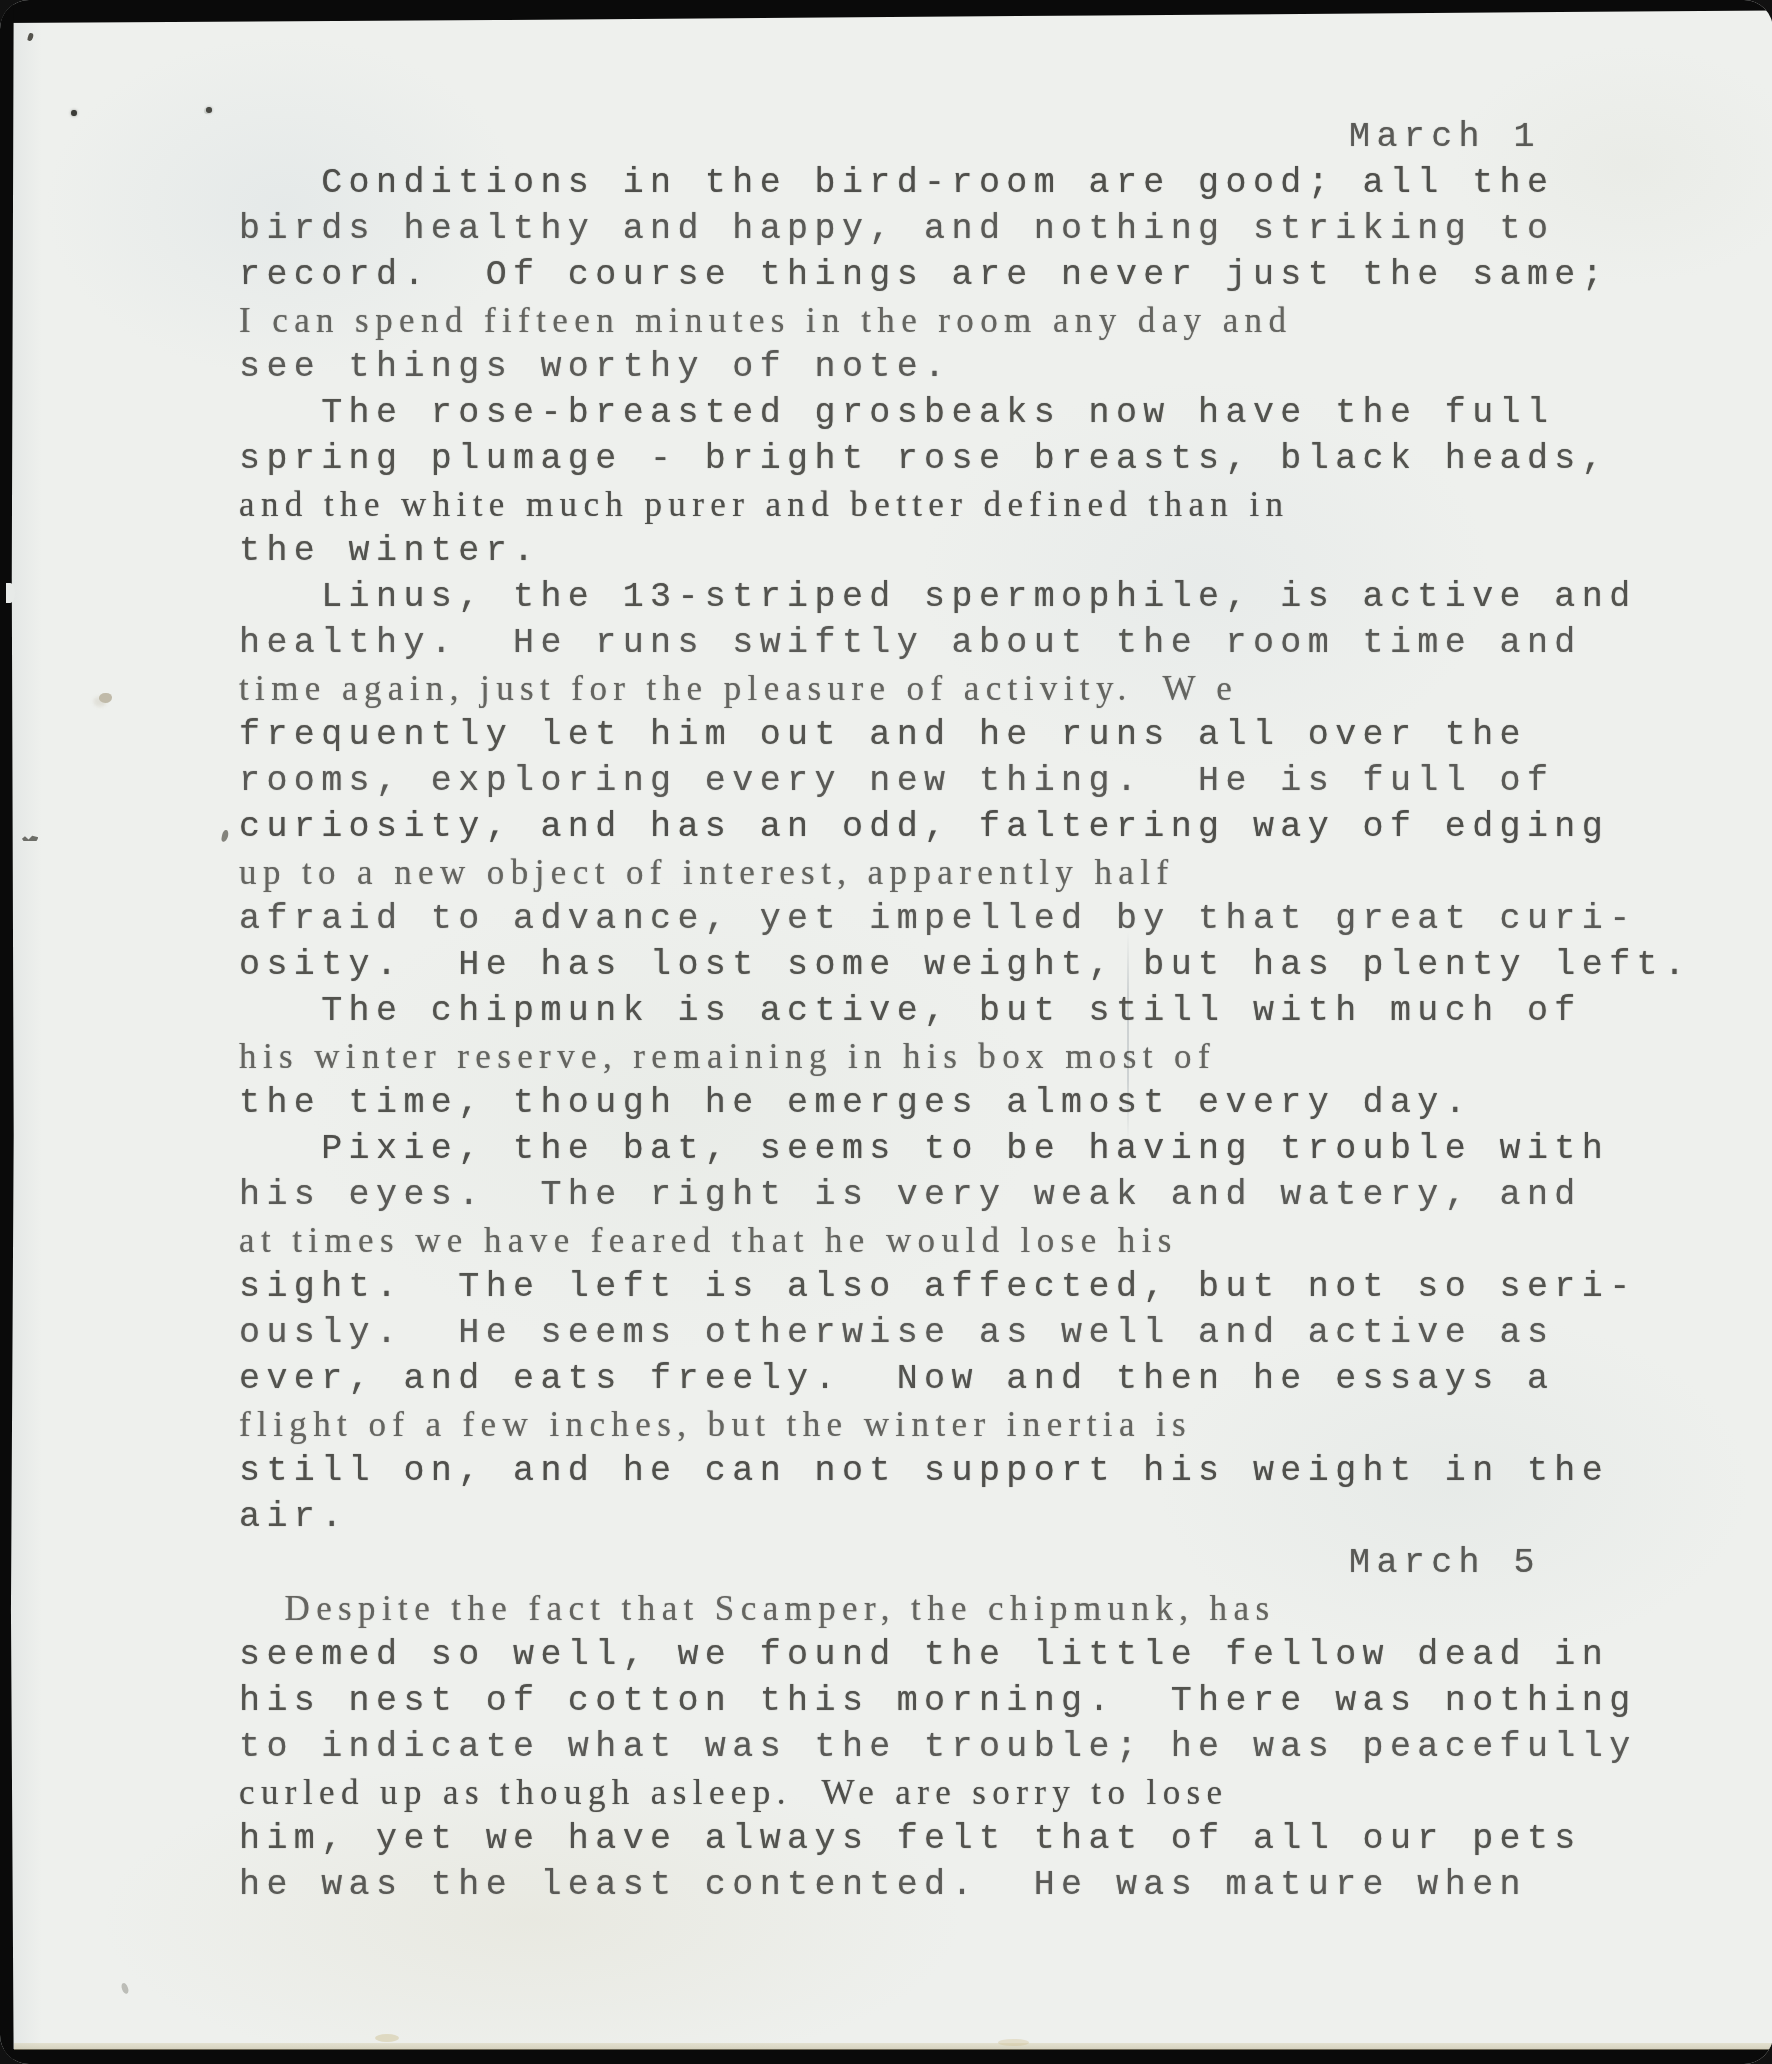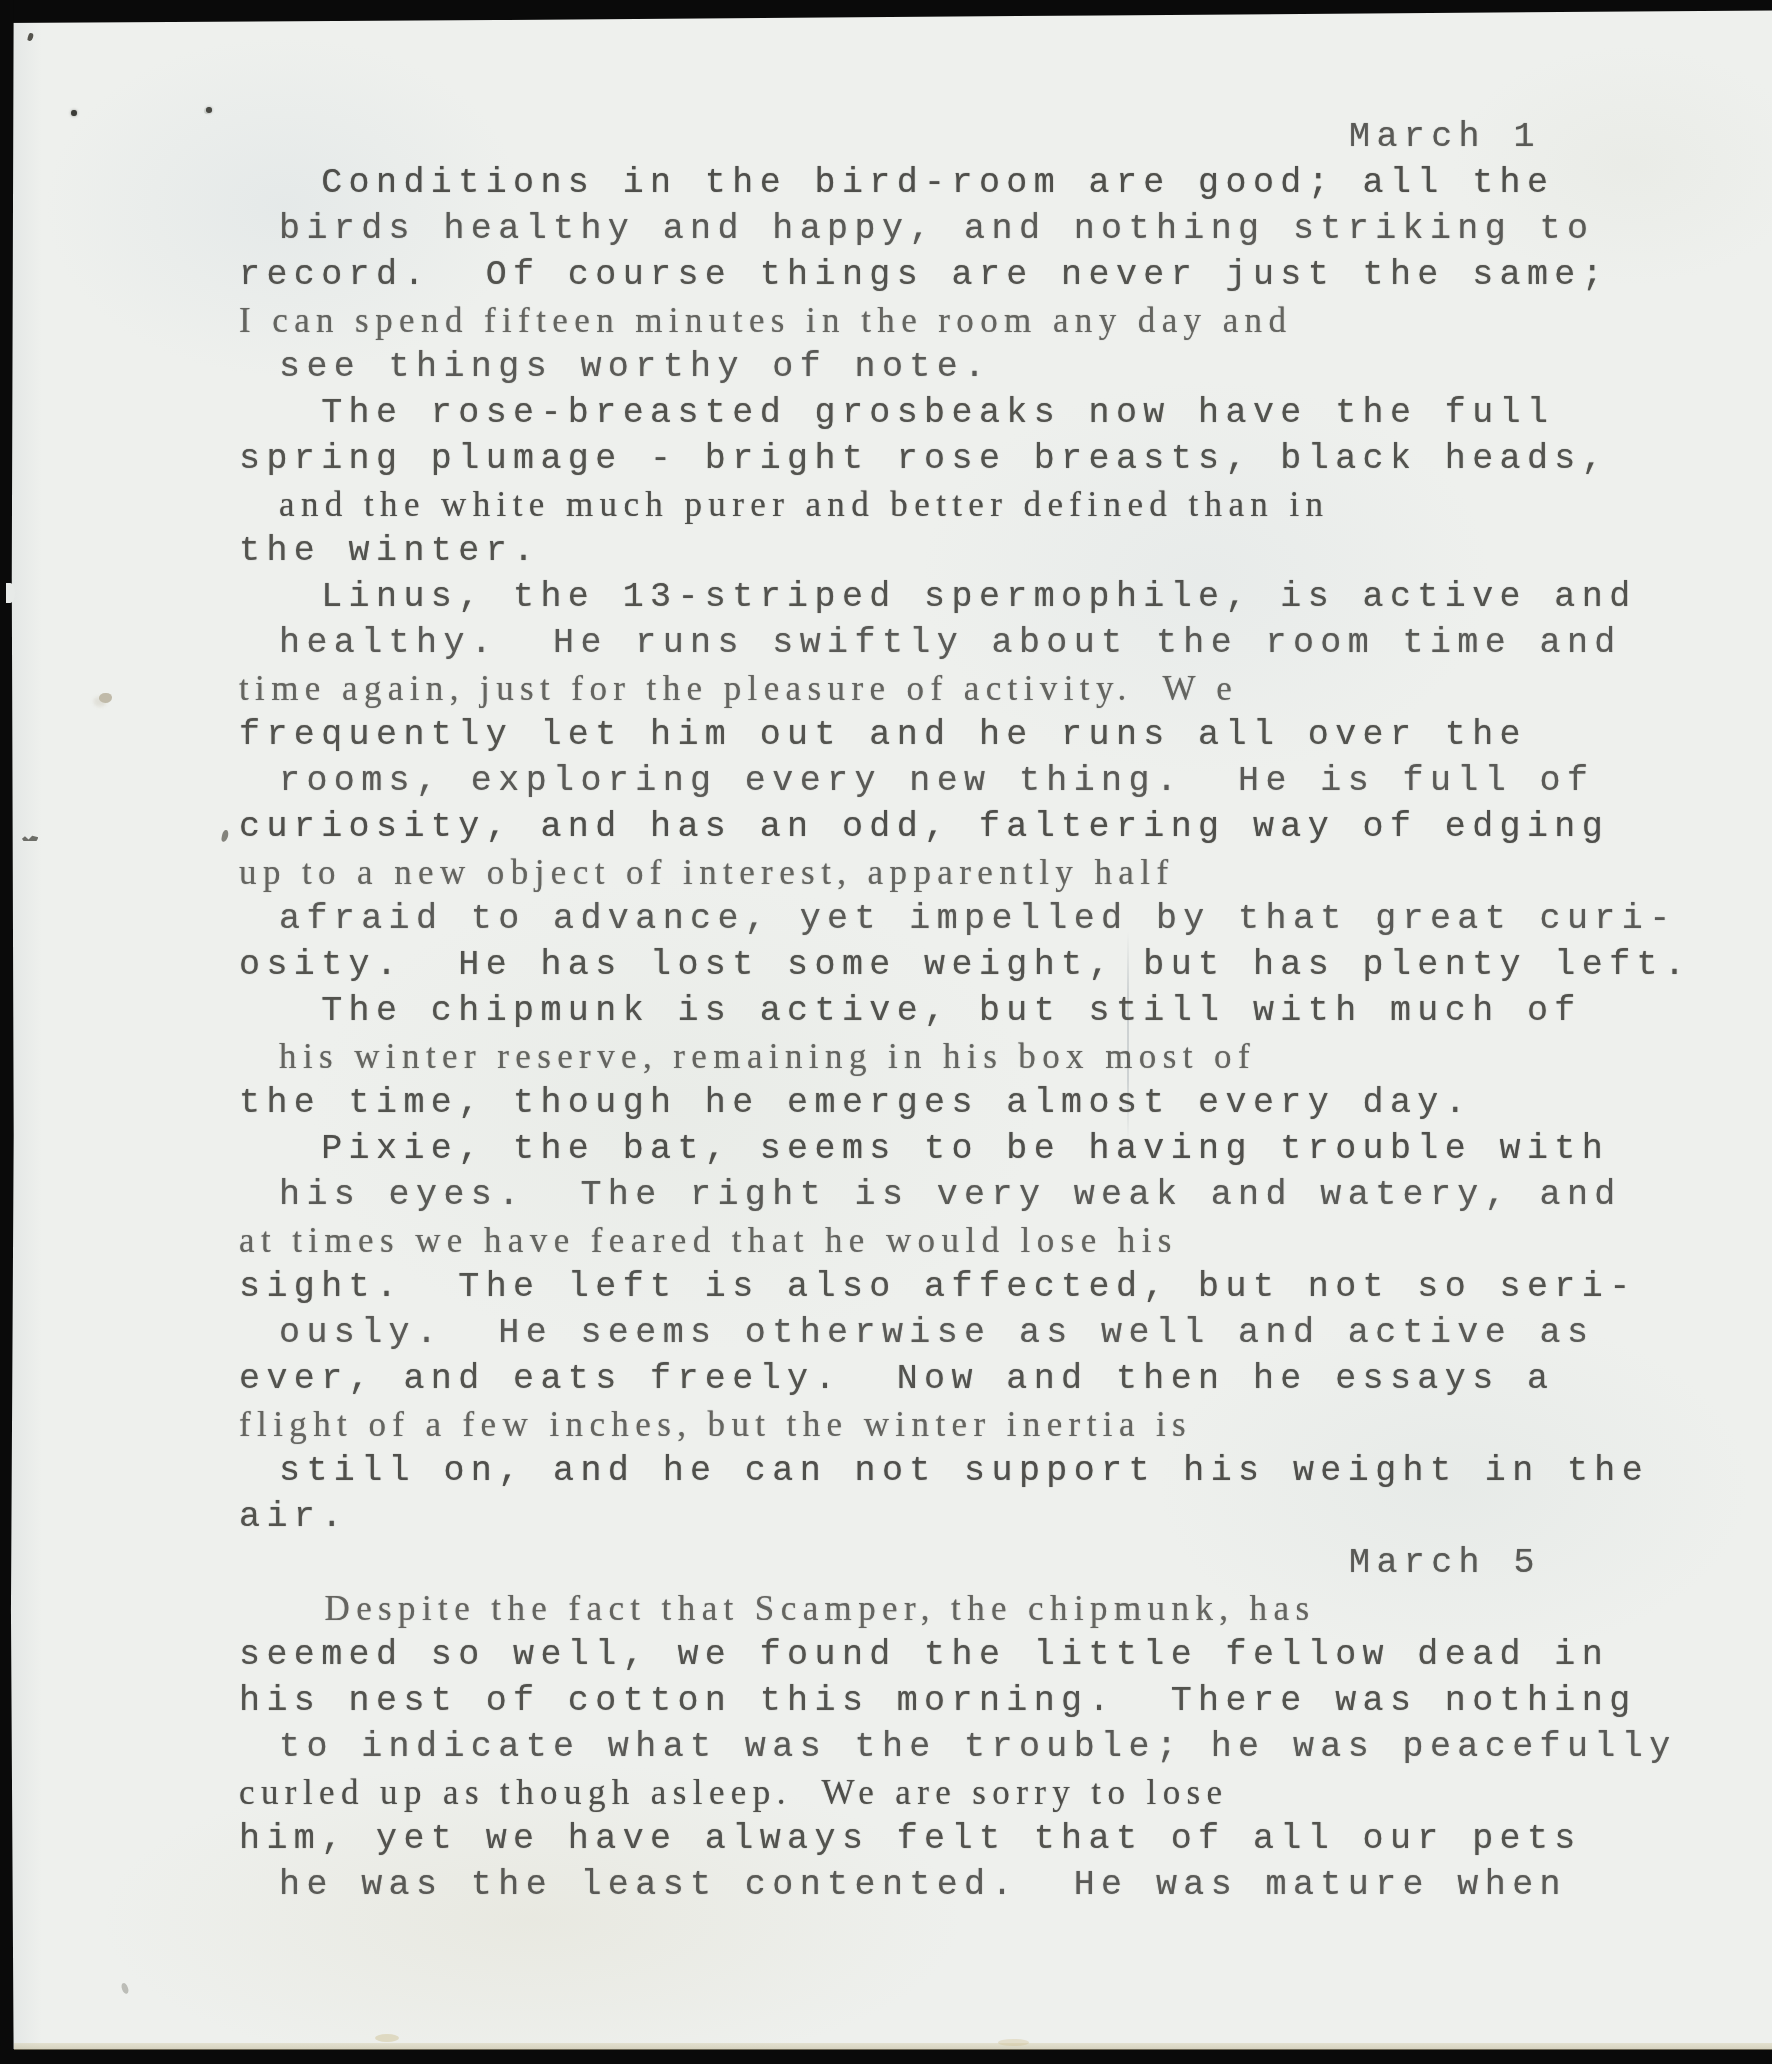--- a/index.html
+++ b/index.html
@@ -10,20 +10,21 @@
     background-color:#eef0ed;
     background-image:
       radial-gradient(ellipse 384px 274px at 16% 10%, rgba(206,216,222,0.28), transparent 62%),
       radial-gradient(ellipse 475px 329px at 68% 28%, rgba(210,218,223,0.22), transparent 60%),
       radial-gradient(ellipse 585px 384px at 38% 54%, rgba(221,226,219,0.30), transparent 62%),
       radial-gradient(ellipse 493px 292px at 82% 72%, rgba(206,215,214,0.22), transparent 60%),
       radial-gradient(ellipse 694px 256px at 30% 93%, rgba(216,212,190,0.26), transparent 62%),
       radial-gradient(ellipse 274px 183px at 92% 8%, rgba(226,228,220,0.35), transparent 65%),
       linear-gradient(to right, rgba(150,162,172,0.16), rgba(150,162,172,0.0) 42px);
     font-family:"Liberation Mono","DejaVu Sans Mono",monospace;
+    border-radius:29px;
   }
   
   .edge{position:absolute;background:#0a0a0a;}
   .edge-top{left:0;top:0;width:100%;height:25px;
     clip-path:polygon(0 0,100% 0,100% 42%,62% 62%,28% 80%,0 92%);}
   .edge-left{left:0;top:0;width:13.7px;height:100%;
     clip-path:polygon(0 0,100% 0,86% 28%,100% 55%,80% 78%,100% 100%,0 100%);}
   .edge-bottom{left:0;top:2049px;width:100%;height:15.5px;}
   .paper-lip{position:absolute;left:13.7px;top:2043px;width:1759px;height:7.3px;
     background:linear-gradient(to bottom, rgba(214,206,172,0.45), rgba(190,182,150,0.55));}
@@ -31,21 +32,21 @@
   .text-block{
     position:absolute;left:239px;top:114px;width:1517px;
     font-size:35px;line-height:46px;letter-spacing:6.4px;
     color:var(--ink,#4a4a46);
     white-space:pre;
     text-shadow:0 0 1.1px rgba(74,74,70,0.65);
     filter:blur(0.3px);
   }
   .date-line{padding-left:1110px;opacity:0.9;}
   .text-line{opacity:0.95;}
-  .text-line:nth-child(3n){opacity:0.9;margin-left:40px;}
+  .text-line:nth-child(3n){opacity:0.9;}
   .text-line:nth-child(4n+1){opacity:0.84;font-family:Liberation Serif, serif;}
   .text-line:nth-child(7n+2){opacity:0.97;}
   
   .speck{position:absolute;border-radius:50%;}
   .pinhole-1{left:71px;top:110px;width:5.5px;height:6.4px;background:#3c3c38;box-shadow:0 0 2.7px rgba(60,60,56,0.5);}
   .pinhole-2{left:206px;top:107px;width:5.5px;height:5.5px;background:#4a4a44;box-shadow:-1.8px 0.9px 0 rgba(200,204,200,0.9),0 0 2.7px rgba(60,60,56,0.4);}
   .tick-topleft{left:28px;top:33px;width:4.6px;height:8.2px;background:#55544e;border-radius:40% 60% 60% 40%;transform:rotate(18deg);}
   .stain-brown{left:99px;top:693px;width:12.8px;height:10px;background:#9b8f72;opacity:0.55;border-radius:50% 45% 55% 50%;box-shadow:-5.5px 3.7px 3.7px rgba(155,143,114,0.3);}
   .mark-left-mid{left:22px;top:835px;width:16.4px;height:6.4px;background:#4e4d47;opacity:0.8;border-radius:1.8px;clip-path:polygon(0 60%,18% 20%,40% 70%,62% 10%,100% 35%,88% 100%,10% 100%);}
   .mark-curiosity{left:222px;top:830px;width:6.4px;height:12px;background:#55544c;opacity:0.7;border-radius:50% 50% 60% 40%;transform:rotate(12deg);}

